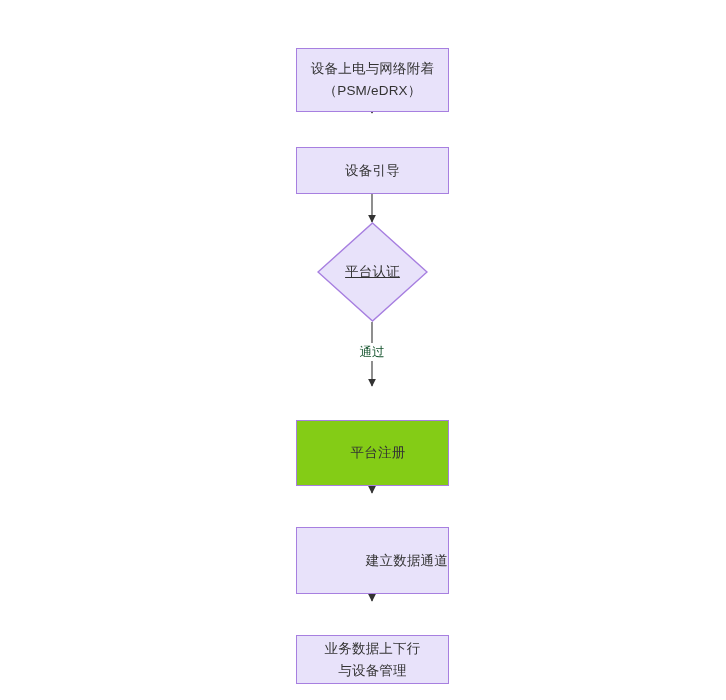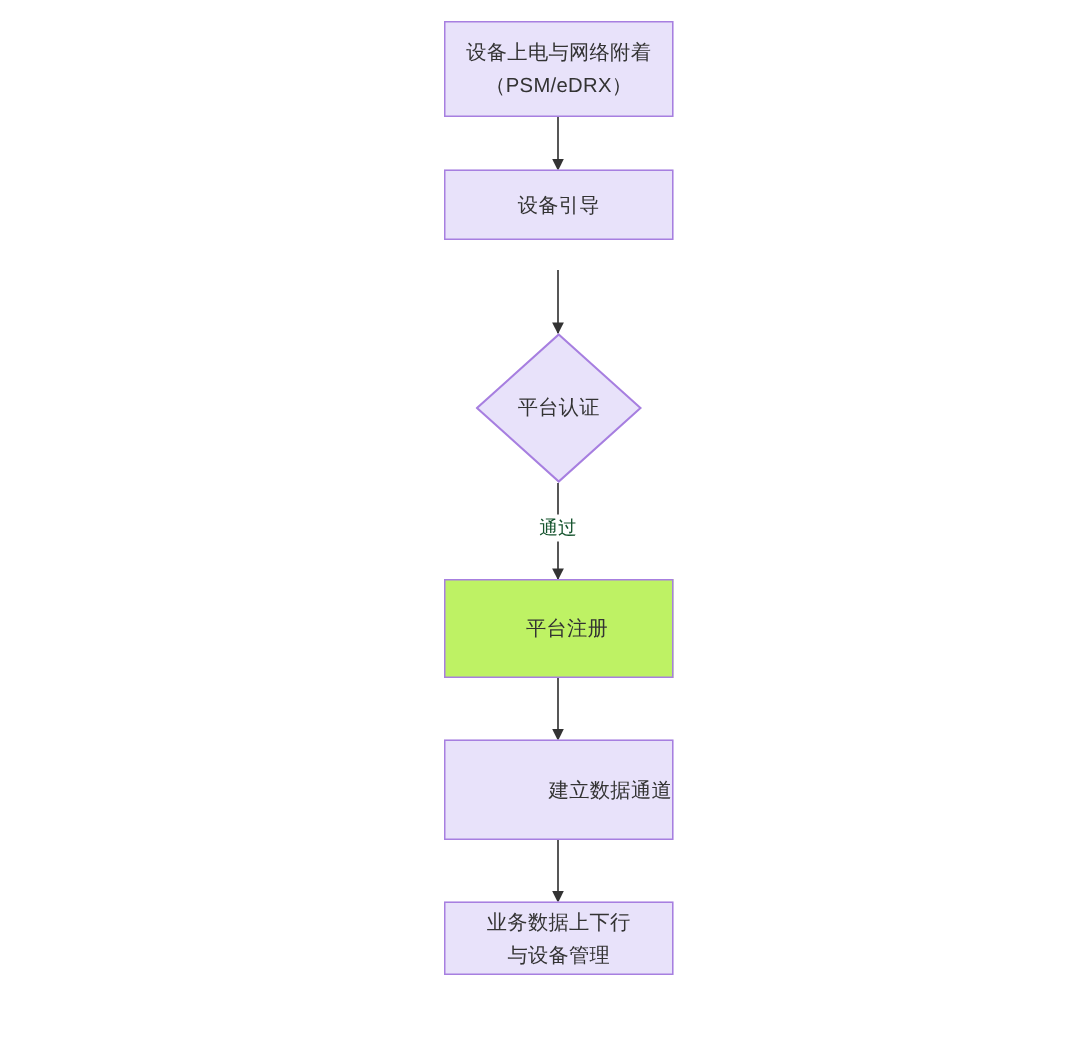--- a/index.html
+++ b/index.html
@@ -42,20 +42,21 @@
     border: 1.4px solid #a77fe0;
     display: flex;
     flex-direction: column;
     align-items: center;
     justify-content: center;
     color: #333333;
     font-size: 13.5px;
     line-height: 22px;
     text-align: center;
     letter-spacing: 0.2px;
+    margin-top: 34px;
   }
   .node-line {
     display: block;
     white-space: nowrap;
   }
 
   
   .node-decision-wrap {
     position: absolute;
     display: flex;
@@ -71,20 +72,21 @@
   }
   .node-decision-label {
     position: relative;
     z-index: 2;
     color: #333333;
     font-size: 13.5px;
     line-height: 20px;
     text-align: center;
     white-space: nowrap;
     letter-spacing: 0.2px;
+    text-decoration: underline;
   }
 
   
   .edge-label {
     position: absolute;
     background: #ffffff;
     color: #14532d;
     font-size: 12.5px;
     line-height: 16px;
     padding: 1px 3px;
@@ -119,21 +121,21 @@
       </div>
       <div class="node-process" style="left: 296px; top: 113px; width: 153px; height: 47px; background: rgb(232, 226, 250); border-color: rgb(167, 127, 224); color: rgb(51, 51, 51);">
         <span class="node-line">设备引导</span>
       </div>
       <div class="node-decision-wrap" style="left: 317px; top: 222px; width: 111px; height: 100px;">
         <svg class="node-decision-shape" viewBox="0 0 111 100" preserveAspectRatio="none">
           <polygon points="55.5,1 110,50 55.5,99 1,50" fill="#e8e2fa" stroke="#a77fe0" stroke-width="1.4"></polygon>
         </svg>
         <div class="node-decision-label" style="color: rgb(51, 51, 51);">平台认证</div>
       </div>
-      <div class="node-process" style="left: 296px; top: 386px; width: 153px; height: 66px; background: #bef264; border-color: rgb(167, 127, 224); color: rgb(51, 51, 51); padding-left: 11px;">
+      <div class="node-process" style="left: 296px; top: 386px; width: 153px; height: 66px; background: #84cc16; border-color: rgb(167, 127, 224); color: rgb(51, 51, 51); padding-left: 11px;">
         <span class="node-line">平台注册</span>
       </div>
       <div class="node-process" style="left: 296px; top: 493px; width: 153px; height: 67px; background: rgb(232, 226, 250); border-color: rgb(167, 127, 224); color: rgb(51, 51, 51); align-items: flex-end;">
         <span class="node-line">建立数据通道</span>
       </div>
       <div class="node-process" style="left: 296px; top: 601px; width: 153px; height: 49px; background: rgb(232, 226, 250); border-color: rgb(167, 127, 224); color: rgb(51, 51, 51);">
         <span class="node-line">业务数据上下行</span>
         <span class="node-line">与设备管理</span>
       </div>
     </div>

